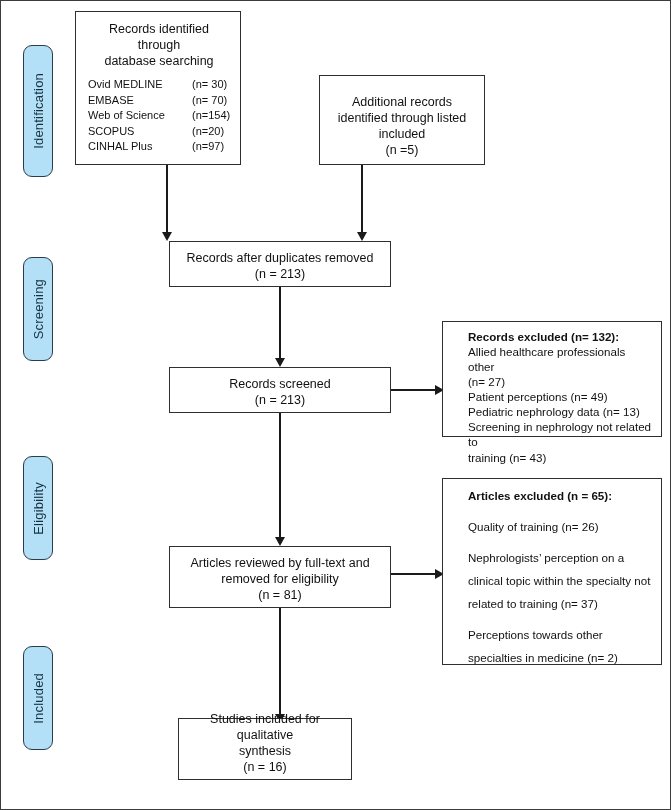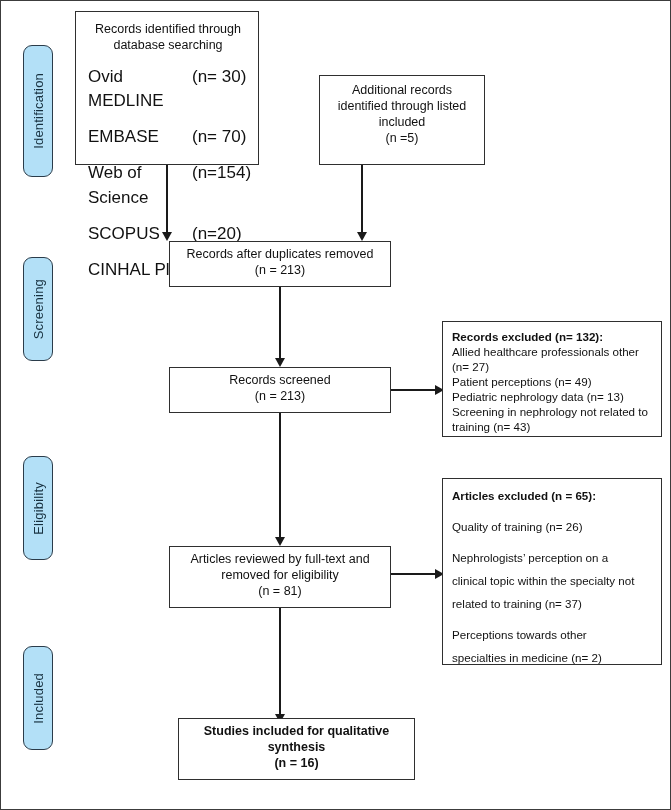--- a/index.html
+++ b/index.html
@@ -46,45 +46,45 @@
     background: #ffffff;
     border: 1.6px solid #2f2f2f;
     box-sizing: border-box;
   }
   .box-inner {
     width: 100%;
     height: 100%;
     box-sizing: border-box;
     display: flex;
     flex-direction: column;
-    justify-content: flex-start;
+    justify-content: flex-end;
   }
   .ctr { text-align: center; }
   .lft { text-align: left; }
 
   .t {
     font-size: 12.5px;
     color: #111111;
     line-height: 1.28;
   }
   .t-sm {
     font-size: 11.6px;
     color: #111111;
     line-height: 1.30;
+    margin-left: 16px;
   }
   .bold { font-weight: bold; }
   .gap { height: 9px; }
 
   
   .srcrow {
     display: flex;
-    font-size: 17px;
+    font-size: 11px;
     line-height: 1.42;
     color: #111;
-    margin-top: 12px;
   }
   .srcname { width: 104px; flex: none; }
   .srccount { flex: none; }
 
   
   .vline {
     position: absolute;
     width: 2px;
     background: #1a1a1a;
   }
@@ -124,21 +124,21 @@
   </div>
 
   <div class="stage" style="left:22px; top:455px; width:30px; height:104px;">
     <span>Eligibility</span>
   </div>
 
   <div class="stage" style="left:22px; top:645px; width:30px; height:104px;">
     <span>Included</span>
   </div>
 
-  <div class="box" style="left:74px; top:10px; width:184px; height:154px;">
+  <div class="box" style="left:74px; top:10px; width:166px; height:154px;">
     <div class="box-inner" style="padding:9px 10px 9px 12px; justify-content:flex-start;">
       <div class="t ctr">Records identified through</div>
       <div class="t ctr">database searching</div>
       <div class="gap"></div>
       <div>
         <div class="srcrow">
           <span class="srcname">Ovid MEDLINE</span>
           <span class="srccount">(n= 30)</span>
         </div>
         <div class="srcrow">
@@ -233,21 +233,21 @@
       <div class="t-sm lft">related to training (n= 37)</div>
       <div class="gap"></div>
       <div class="t-sm lft">Perceptions towards other</div>
       <div class="t-sm lft">specialties in medicine (n= 2)</div>
     </div>
   </div>
 
   <div class="vline" style="left:278px; top:607px; height:110px;"></div>
   <div class="arrow-down" style="left:273.5px; top:713px;"></div>
 
-  <div class="box" style="left:177px; top:717px; width:237px; height:62px;font-weight:bold;">
+  <div class="box" style="left:177px; top:717px; width:174px; height:62px;">
     <div class="box-inner" style="padding:4px 6px;">
       <div class="t ctr">Studies included for qualitative</div>
       <div class="t ctr">synthesis</div>
       <div class="t ctr">(n = 16)</div>
     </div>
   </div>
 
 </div>
 
 </body></html>

